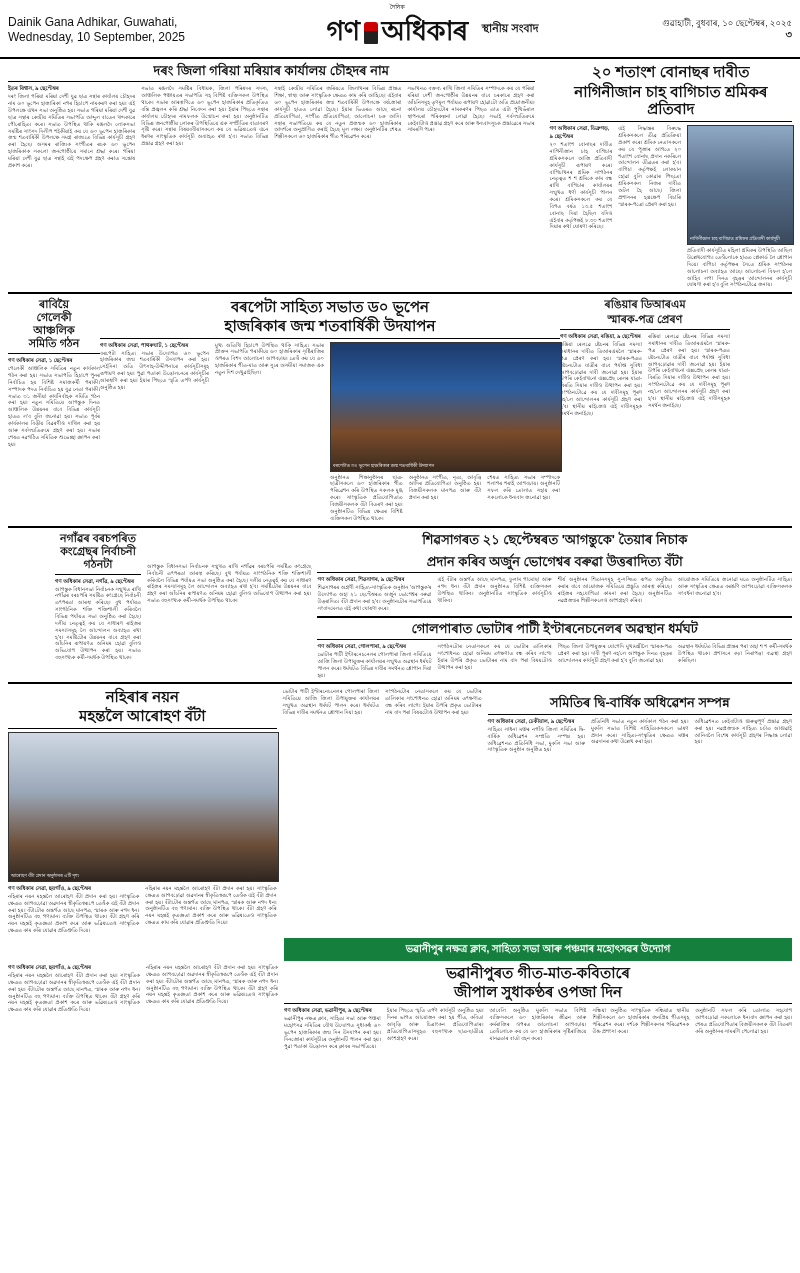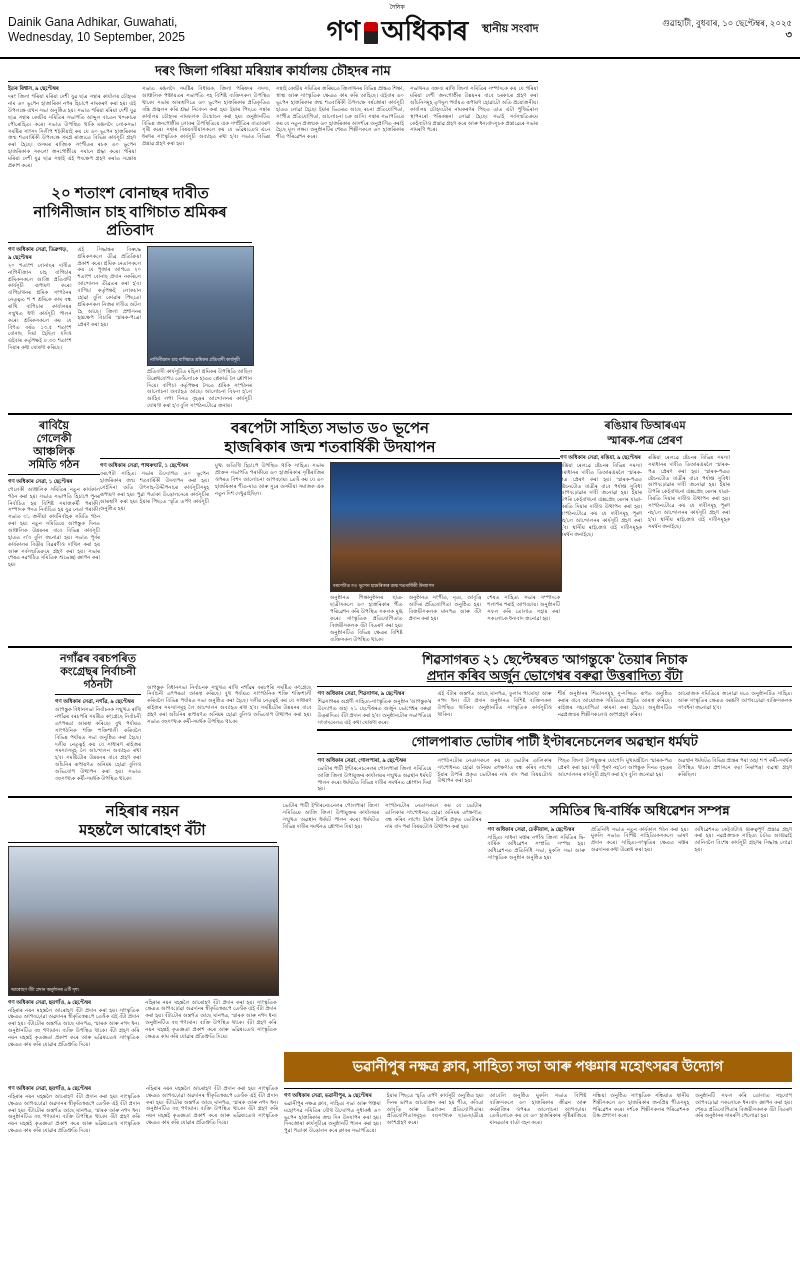--- a/index.html
+++ b/index.html
@@ -16,38 +16,38 @@
   .mh-tiny{font-size:6px;text-align:center;line-height:1;}
   .hl{font-weight:bold;text-align:center;line-height:1.18;}
   .rule{border-top:1px solid #000;margin:3px 0;}
   .rule2{border-top:2px solid #000;margin:3px 0;}
   .body-text{font-size:5.2px;line-height:1.32;text-align:justify;column-gap:5px;hyphens:auto;word-break:break-word;}
   .dateline{font-size:5.4px;font-weight:bold;}
   .photo{background:linear-gradient(160deg,#6b7f93,#2f3f52);position:relative;overflow:hidden;}
   .photo .cap{position:absolute;left:2px;bottom:1px;color:#fff;font-size:4.5px;}
 
   
-  .topband{display:flex;padding:4px 8px 0 8px;gap:15px;flex-direction:column;}
+  .topband{display:flex;padding:4px 8px 0 8px;gap:15px;}
   .tb-left{width:530px;}
   .tb-right{width:244px;}
   .h2{font-size:15px;}
   .h3{font-size:13px;}
   .h4{font-size:11px;}
   .h5{font-size:9.5px;}
 
   .sec{padding:0 8px;}
   .colwrap{display:flex;gap:6px;}
   .col{flex:1;}
 
   .imgbox{width:100%;border:1px solid #333;}
   .stagephoto{background:linear-gradient(180deg,#1d3a6b 0%,#2b5ea0 35%,#7a4b2a 70%,#3b2b20 100%);}
   .crowdphoto{background:linear-gradient(180deg,#8fa8c4 0%,#59708c 45%,#3a4a5e 100%);}
   .awardphoto{background:linear-gradient(180deg,#cfd8e3 0%,#9aa7b8 40%,#6d4f3a 75%,#2e2620 100%);}
 
-  .blackbar{background:#a16207;color:#fff;text-align:center;font-weight:bold;padding:3px 0;font-size:14px;}
+  .blackbar{background:#15803d;color:#fff;text-align:center;font-weight:bold;padding:3px 0;font-size:10px;}
 </style>
 </head>
 <body>
 
 <div class="page">
 
   <div class="masthead">
     <div class="mh-left">
       <div>Dainik Gana Adhikar, Guwahati, Wednesday, 10 September, 2025</div>
     </div>
@@ -185,21 +185,21 @@
       <div class="body-text">আগন্তুক বিধানসভা নিৰ্বাচনক সন্মুখত ৰাখি নগাঁৱৰ বৰচপৰি সমষ্টিত কংগ্ৰেছে নিৰ্বাচনী তৎপৰতা আৰম্ভ কৰিছে। বুথ পৰ্যায়ত সাংগঠনিক শক্তি শক্তিশালী কৰিবলৈ বিভিন্ন পৰ্যায়ত সভা অনুষ্ঠিত কৰা হৈছে। দলীয় নেতৃত্বই কয় যে সাধাৰণ ৰাইজৰ সমস্যাসমূহ লৈ আন্দোলন অব্যাহত ৰখা হ'ব। সমষ্টিটোৰ উন্নয়নৰ বাবে গ্ৰহণ কৰা আঁচনিৰ ৰূপায়ণত অনিয়ম হোৱা বুলিও অভিযোগ উত্থাপন কৰা হয়। সভাত বহুসংখ্যক কৰ্মী-সমৰ্থক উপস্থিত থাকে।</div>
     </div>
 
     <div style="width:176px;">
       <div class="hl h5" style="visibility:hidden;">.</div>
       <div class="body-text" style="margin-top:20px;">আগন্তুক বিধানসভা নিৰ্বাচনক সন্মুখত ৰাখি নগাঁৱৰ বৰচপৰি সমষ্টিত কংগ্ৰেছে নিৰ্বাচনী তৎপৰতা আৰম্ভ কৰিছে। বুথ পৰ্যায়ত সাংগঠনিক শক্তি শক্তিশালী কৰিবলৈ বিভিন্ন পৰ্যায়ত সভা অনুষ্ঠিত কৰা হৈছে। দলীয় নেতৃত্বই কয় যে সাধাৰণ ৰাইজৰ সমস্যাসমূহ লৈ আন্দোলন অব্যাহত ৰখা হ'ব। সমষ্টিটোৰ উন্নয়নৰ বাবে গ্ৰহণ কৰা আঁচনিৰ ৰূপায়ণত অনিয়ম হোৱা বুলিও অভিযোগ উত্থাপন কৰা হয়। সভাত বহুসংখ্যক কৰ্মী-সমৰ্থক উপস্থিত থাকে।</div>
     </div>
 
     <div style="width:508px;">
       <div class="hl h3">শিৱসাগৰত ২১ ছেপ্টেম্বৰত 'আগন্তুকে' তৈয়াৰ নিচাক</div>
-      <div class="hl h3" style="margin-top:0;text-decoration:underline;">প্ৰদান কৰিব অৰ্জুন ভোগেশ্বৰ বৰুৱা উত্তৰাদিত্য বঁটা</div>
+      <div class="hl h3" style="margin-top:7px;">প্ৰদান কৰিব অৰ্জুন ভোগেশ্বৰ বৰুৱা উত্তৰাদিত্য বঁটা</div>
       <div class="rule"></div>
       <div class="colwrap" style="margin-top:2px;">
         <div class="col">
           <div class="dateline">গণ অধিকাৰ সেৱা, শিৱসাগৰ, ৯ ছেপ্টেম্বৰ</div>
           <div class="body-text">শিৱসাগৰৰ অগ্ৰণী সাহিত্য-সাংস্কৃতিক অনুষ্ঠান 'আগন্তুক'ৰ উদ্যোগত অহা ২১ ছেপ্টেম্বৰত অৰ্জুন ভোগেশ্বৰ বৰুৱা উত্তৰাদিত্য বঁটা প্ৰদান কৰা হ'ব। অনুষ্ঠানটোৰ সভাপতিয়ে সংবাদমেলত এই কথা ঘোষণা কৰে।</div>
         </div>
         <div class="col">
             <div class="body-text">এই বঁটাৰ অন্তৰ্গত আছে মানপত্ৰ, ফুলাম গামোছা আৰু নগদ ধন। বঁটা প্ৰদান অনুষ্ঠানত বিশিষ্ট ব্যক্তিসকল উপস্থিত থাকিব। অনুষ্ঠানটিত সাংস্কৃতিক কাৰ্যসূচীও থাকিব।</div>
           </div>
         <div class="col">
@@ -258,21 +258,21 @@
         <div class="col">
             <div class="body-text">ভোটাৰ পাটী ইণ্টাৰনেচনেলৰ গোলপাৰা জিলা সমিতিয়ে আজি জিলা উপায়ুক্তৰ কাৰ্যালয়ৰ সন্মুখত অৱস্থান ধৰ্মঘট পালন কৰে। ধৰ্মঘটত বিভিন্ন দাবীৰ সমৰ্থনত শ্লোগান দিয়া হয়।</div>
           </div>
         <div class="col">
             <div class="body-text">সংগঠনটোৰ নেতাসকলে কয় যে ভোটাৰ তালিকাৰ সংশোধনত হোৱা অনিয়ম তৎক্ষণাত বন্ধ কৰিব লাগে। ইয়াৰ উপৰি প্ৰকৃত ভোটাৰৰ নাম বাদ পৰা বিষয়টোও উত্থাপন কৰা হয়।</div>
           </div>
       </div>
     </div>
 
     <div style="width:306px;">
-      <div class="hl h3" style="margin-top:1px;">সমিতিৰ দ্বি-বাৰ্ষিক অধিৱেশন সম্পন্ন</div>
+      <div class="hl h3" style="margin-top:7px;">সমিতিৰ দ্বি-বাৰ্ষিক অধিৱেশন সম্পন্ন</div>
       <div class="rule"></div>
       <div class="colwrap" style="margin-top:2px;">
         <div class="col">
           <div class="dateline">গণ অধিকাৰ সেৱা, ঢেকীয়াল, ৯ ছেপ্টেম্বৰ</div>
           <div class="body-text">সাহিত্য সাধনা মঞ্চৰ নগাঁও জিলা সমিতিৰ দ্বি-বাৰ্ষিক অধিৱেশন সম্প্ৰতি সম্পন্ন হয়। অধিৱেশনত প্ৰতিনিধি সভা, মুকলি সভা আৰু সাংস্কৃতিক অনুষ্ঠান অনুষ্ঠিত হয়।</div>
         </div>
         <div class="col">
             <div class="body-text">প্ৰতিনিধি সভাত নতুন কাৰ্যকাল গঠন কৰা হয়। মুকলি সভাত বিশিষ্ট সাহিত্যিকসকলে ভাষণ প্ৰদান কৰে। সাহিত্য-সংস্কৃতিৰ ক্ষেত্ৰত মঞ্চৰ অৱদানৰ কথা উল্লেখ কৰা হয়।</div>
           </div>
         <div class="col">
@@ -298,20 +298,22 @@
           <div class="dateline">গণ অধিকাৰ সেৱা, ছয়গাঁও, ৯ ছেপ্টেম্বৰ</div>
           <div class="body-text">নহিৰাৰ নয়ন মহন্তলৈ আৰোহণ বঁটা প্ৰদান কৰা হয়। সাংস্কৃতিক ক্ষেত্ৰত আগবঢ়োৱা অৱদানৰ স্বীকৃতিস্বৰূপে তেওঁক এই বঁটা প্ৰদান কৰা হয়। বঁটাটোৰ অন্তৰ্গত আছে মানপত্ৰ, স্মাৰক আৰু নগদ ধন। অনুষ্ঠানটিত বহু গণ্যমান্য ব্যক্তি উপস্থিত থাকে। বঁটা গ্ৰহণ কৰি নয়ন মহন্তই কৃতজ্ঞতা প্ৰকাশ কৰে আৰু ভৱিষ্যতেও সাংস্কৃতিক ক্ষেত্ৰত কাম কৰি যোৱাৰ প্ৰতিশ্ৰুতি দিয়ে।</div>
         </div>
         <div class="col">
             <div class="body-text">নহিৰাৰ নয়ন মহন্তলৈ আৰোহণ বঁটা প্ৰদান কৰা হয়। সাংস্কৃতিক ক্ষেত্ৰত আগবঢ়োৱা অৱদানৰ স্বীকৃতিস্বৰূপে তেওঁক এই বঁটা প্ৰদান কৰা হয়। বঁটাটোৰ অন্তৰ্গত আছে মানপত্ৰ, স্মাৰক আৰু নগদ ধন। অনুষ্ঠানটিত বহু গণ্যমান্য ব্যক্তি উপস্থিত থাকে। বঁটা গ্ৰহণ কৰি নয়ন মহন্তই কৃতজ্ঞতা প্ৰকাশ কৰে আৰু ভৱিষ্যতেও সাংস্কৃতিক ক্ষেত্ৰত কাম কৰি যোৱাৰ প্ৰতিশ্ৰুতি দিয়ে।</div>
           </div>
       </div>
     </div>
 
     <div style="flex:1;">
+      <div class="hl h2">ভৱানীপুৰত গীত-মাত-কবিতাৰে</div>
+      <div class="hl h2" style="margin-top:1px;">জীপাল সুধাকণ্ঠৰ ওপজা দিন</div>
       <div class="rule"></div>
       <div class="colwrap" style="margin-top:2px;">
         <div class="col">
           <div class="dateline">গণ অধিকাৰ সেৱা, ভৱানীপুৰ, ৯ ছেপ্টেম্বৰ</div>
           <div class="body-text">ভৱানীপুৰ নক্ষত্ৰ ক্লাব, সাহিত্য সভা আৰু পঞ্চমা মহোৎসৱ সমিতিৰ যৌথ উদ্যোগত সুধাকণ্ঠ ড০ ভূপেন হাজৰিকাৰ জন্ম দিন উদযাপন কৰা হয়। দিনজোৰা কাৰ্যসূচীৰে অনুষ্ঠানটি পালন কৰা হয়। পুৱা পতাকা উত্তোলন কৰে ক্লাবৰ সভাপতিয়ে।</div>
         </div>
         <div class="col">
             <div class="body-text">ইয়াৰ পিছতে স্মৃতি তৰ্পণ কাৰ্যসূচী অনুষ্ঠিত হয়। দিনৰ ভাগত আয়োজন কৰা হয় গীত, কবিতা আবৃত্তি আৰু চিত্ৰাংকন প্ৰতিযোগিতাৰ। প্ৰতিযোগিতাসমূহত বহুসংখ্যক ছাত্ৰ-ছাত্ৰীয়ে অংশগ্ৰহণ কৰে।</div>
           </div>
         <div class="col">

